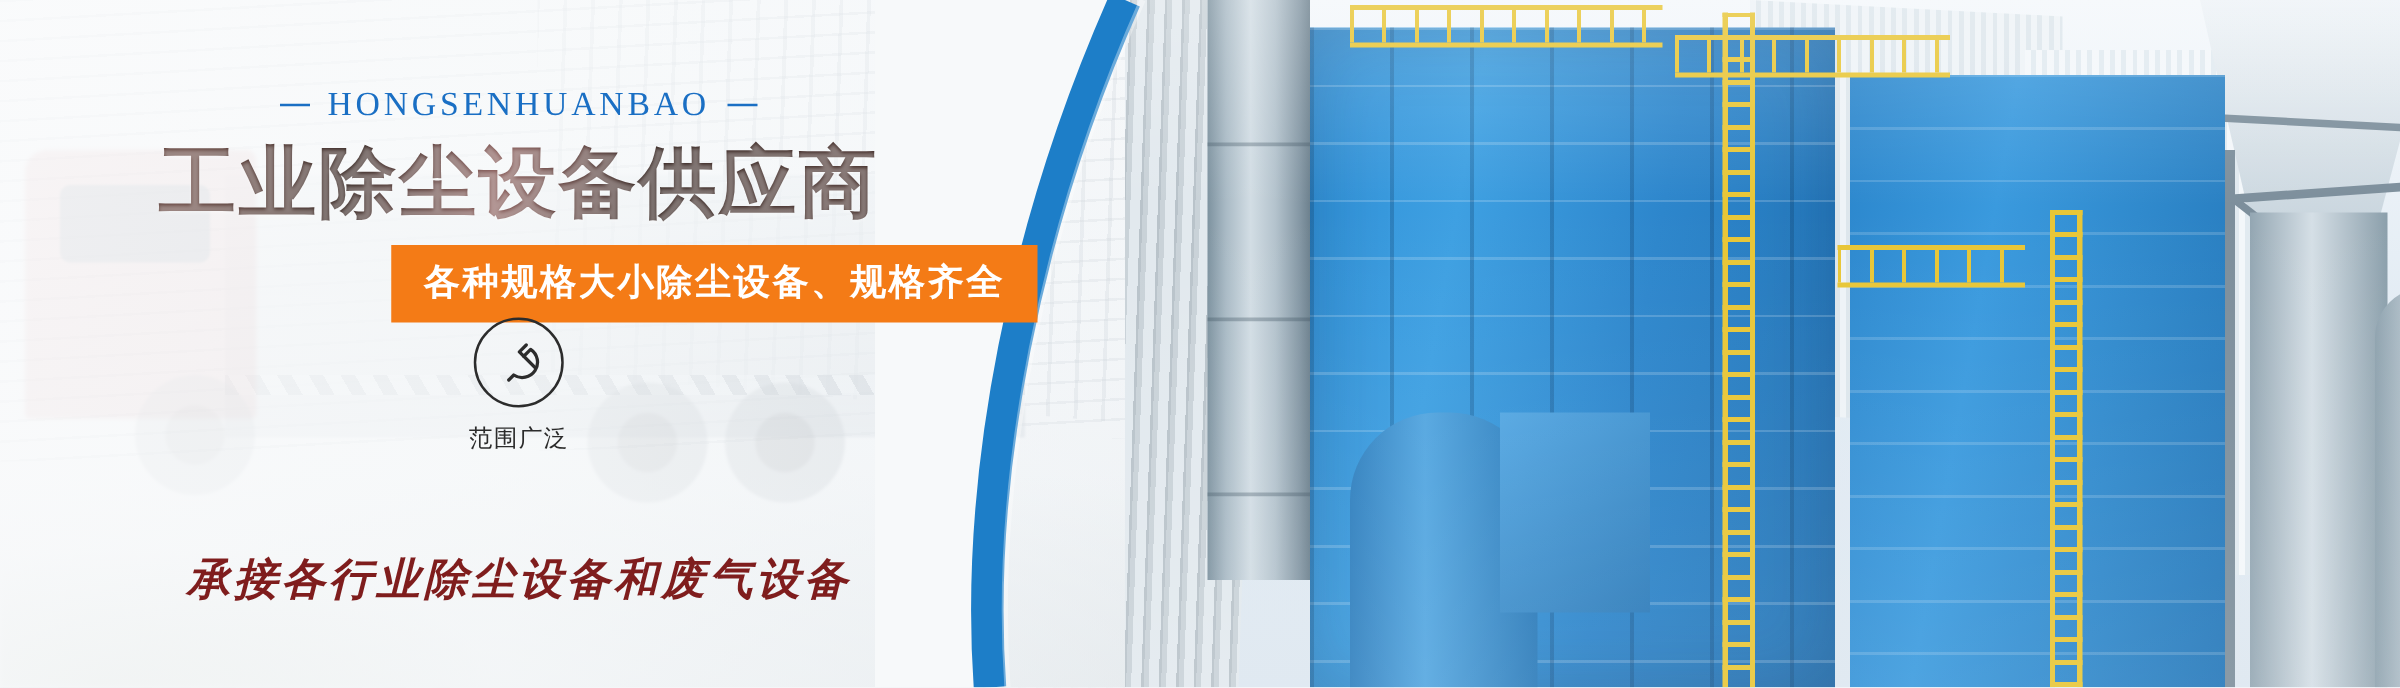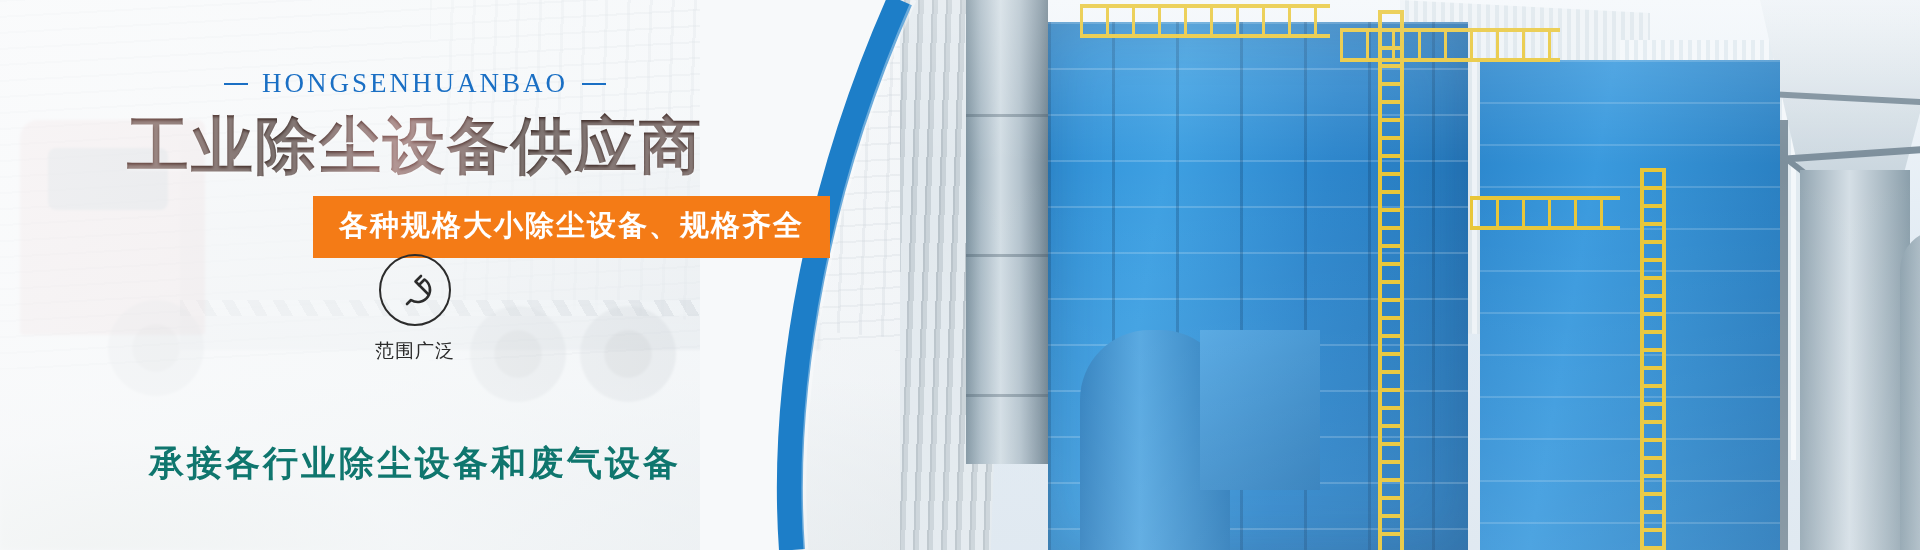--- a/index.html
+++ b/index.html
@@ -242,21 +242,22 @@
     width:72px; height:72px; margin:0 auto;
     border:2.5px solid #2c2c2c; border-radius:50%;
     display:flex; align-items:center; justify-content:center;
   }
   .feature .flabel {
     margin-top:12px; font-size:19px; color:#2b2b2b; letter-spacing:1px;
   }
   .tagline {
     position:absolute; left:0; top:440px; width:830px;
     font-size:35px; font-weight:bold; letter-spacing:3px;
-    color:#0f766e;
+    color:#7f1d1d;
+    font-style:italic;
   }
 </style>
 </head>
 <body>
 
 <div id="banner">
 
   <div class="photo">
     <div class="sky"></div>
 

